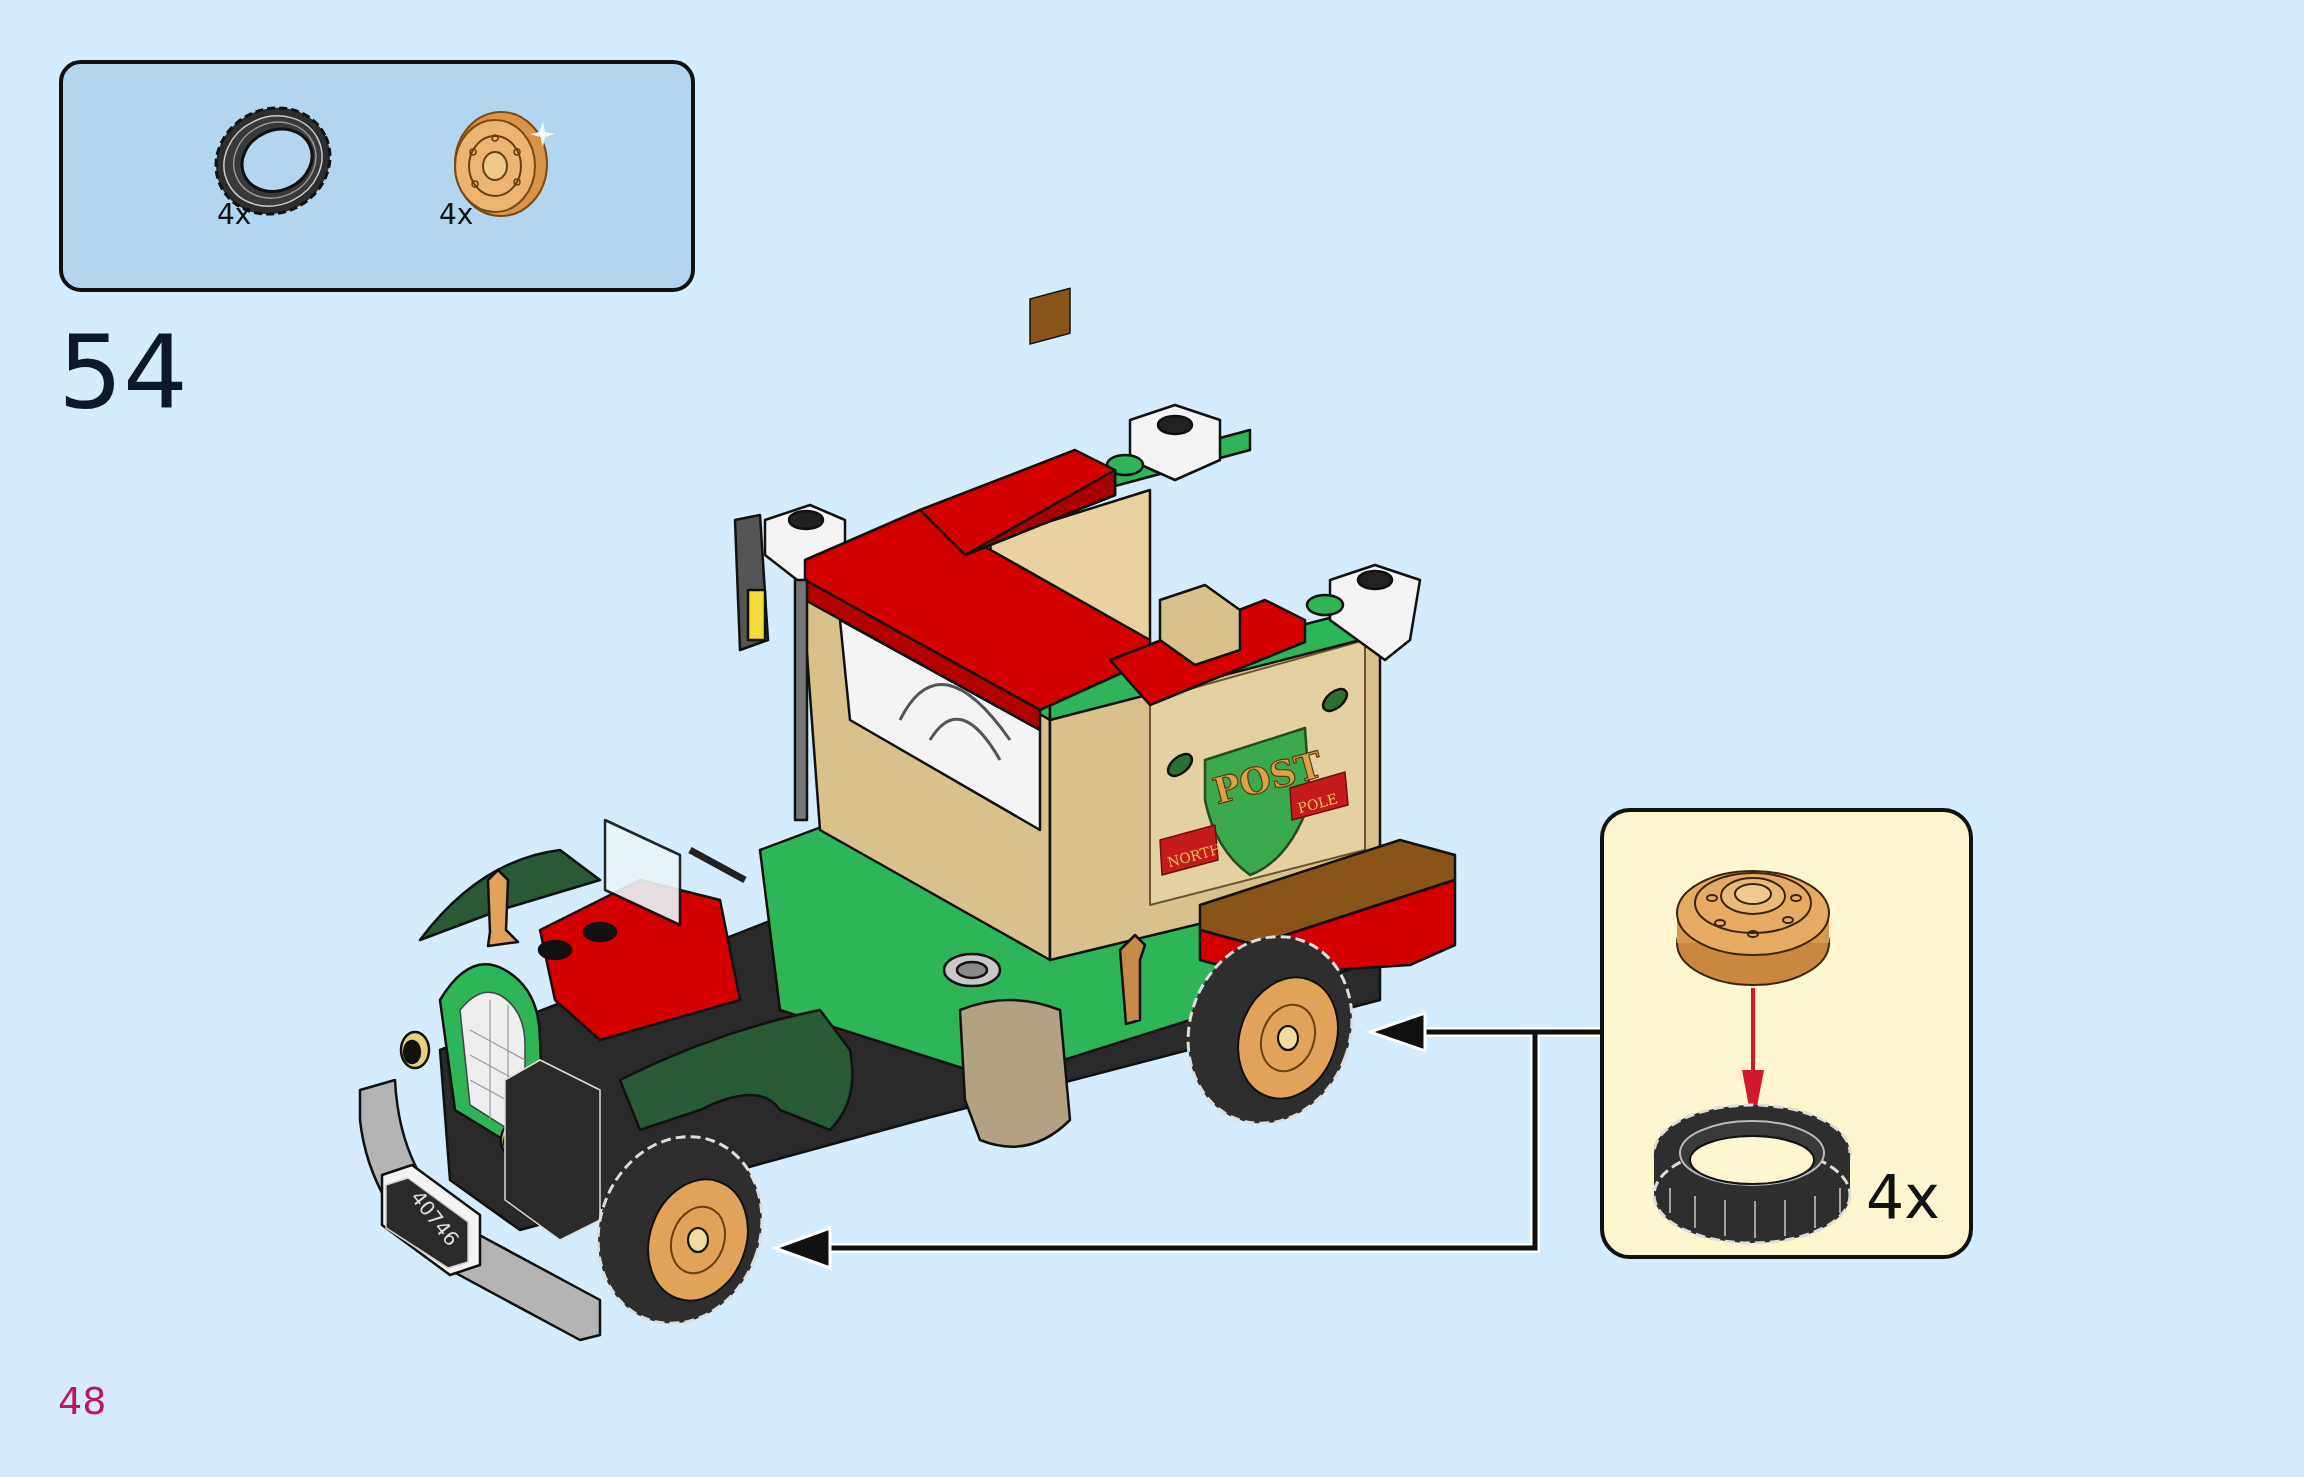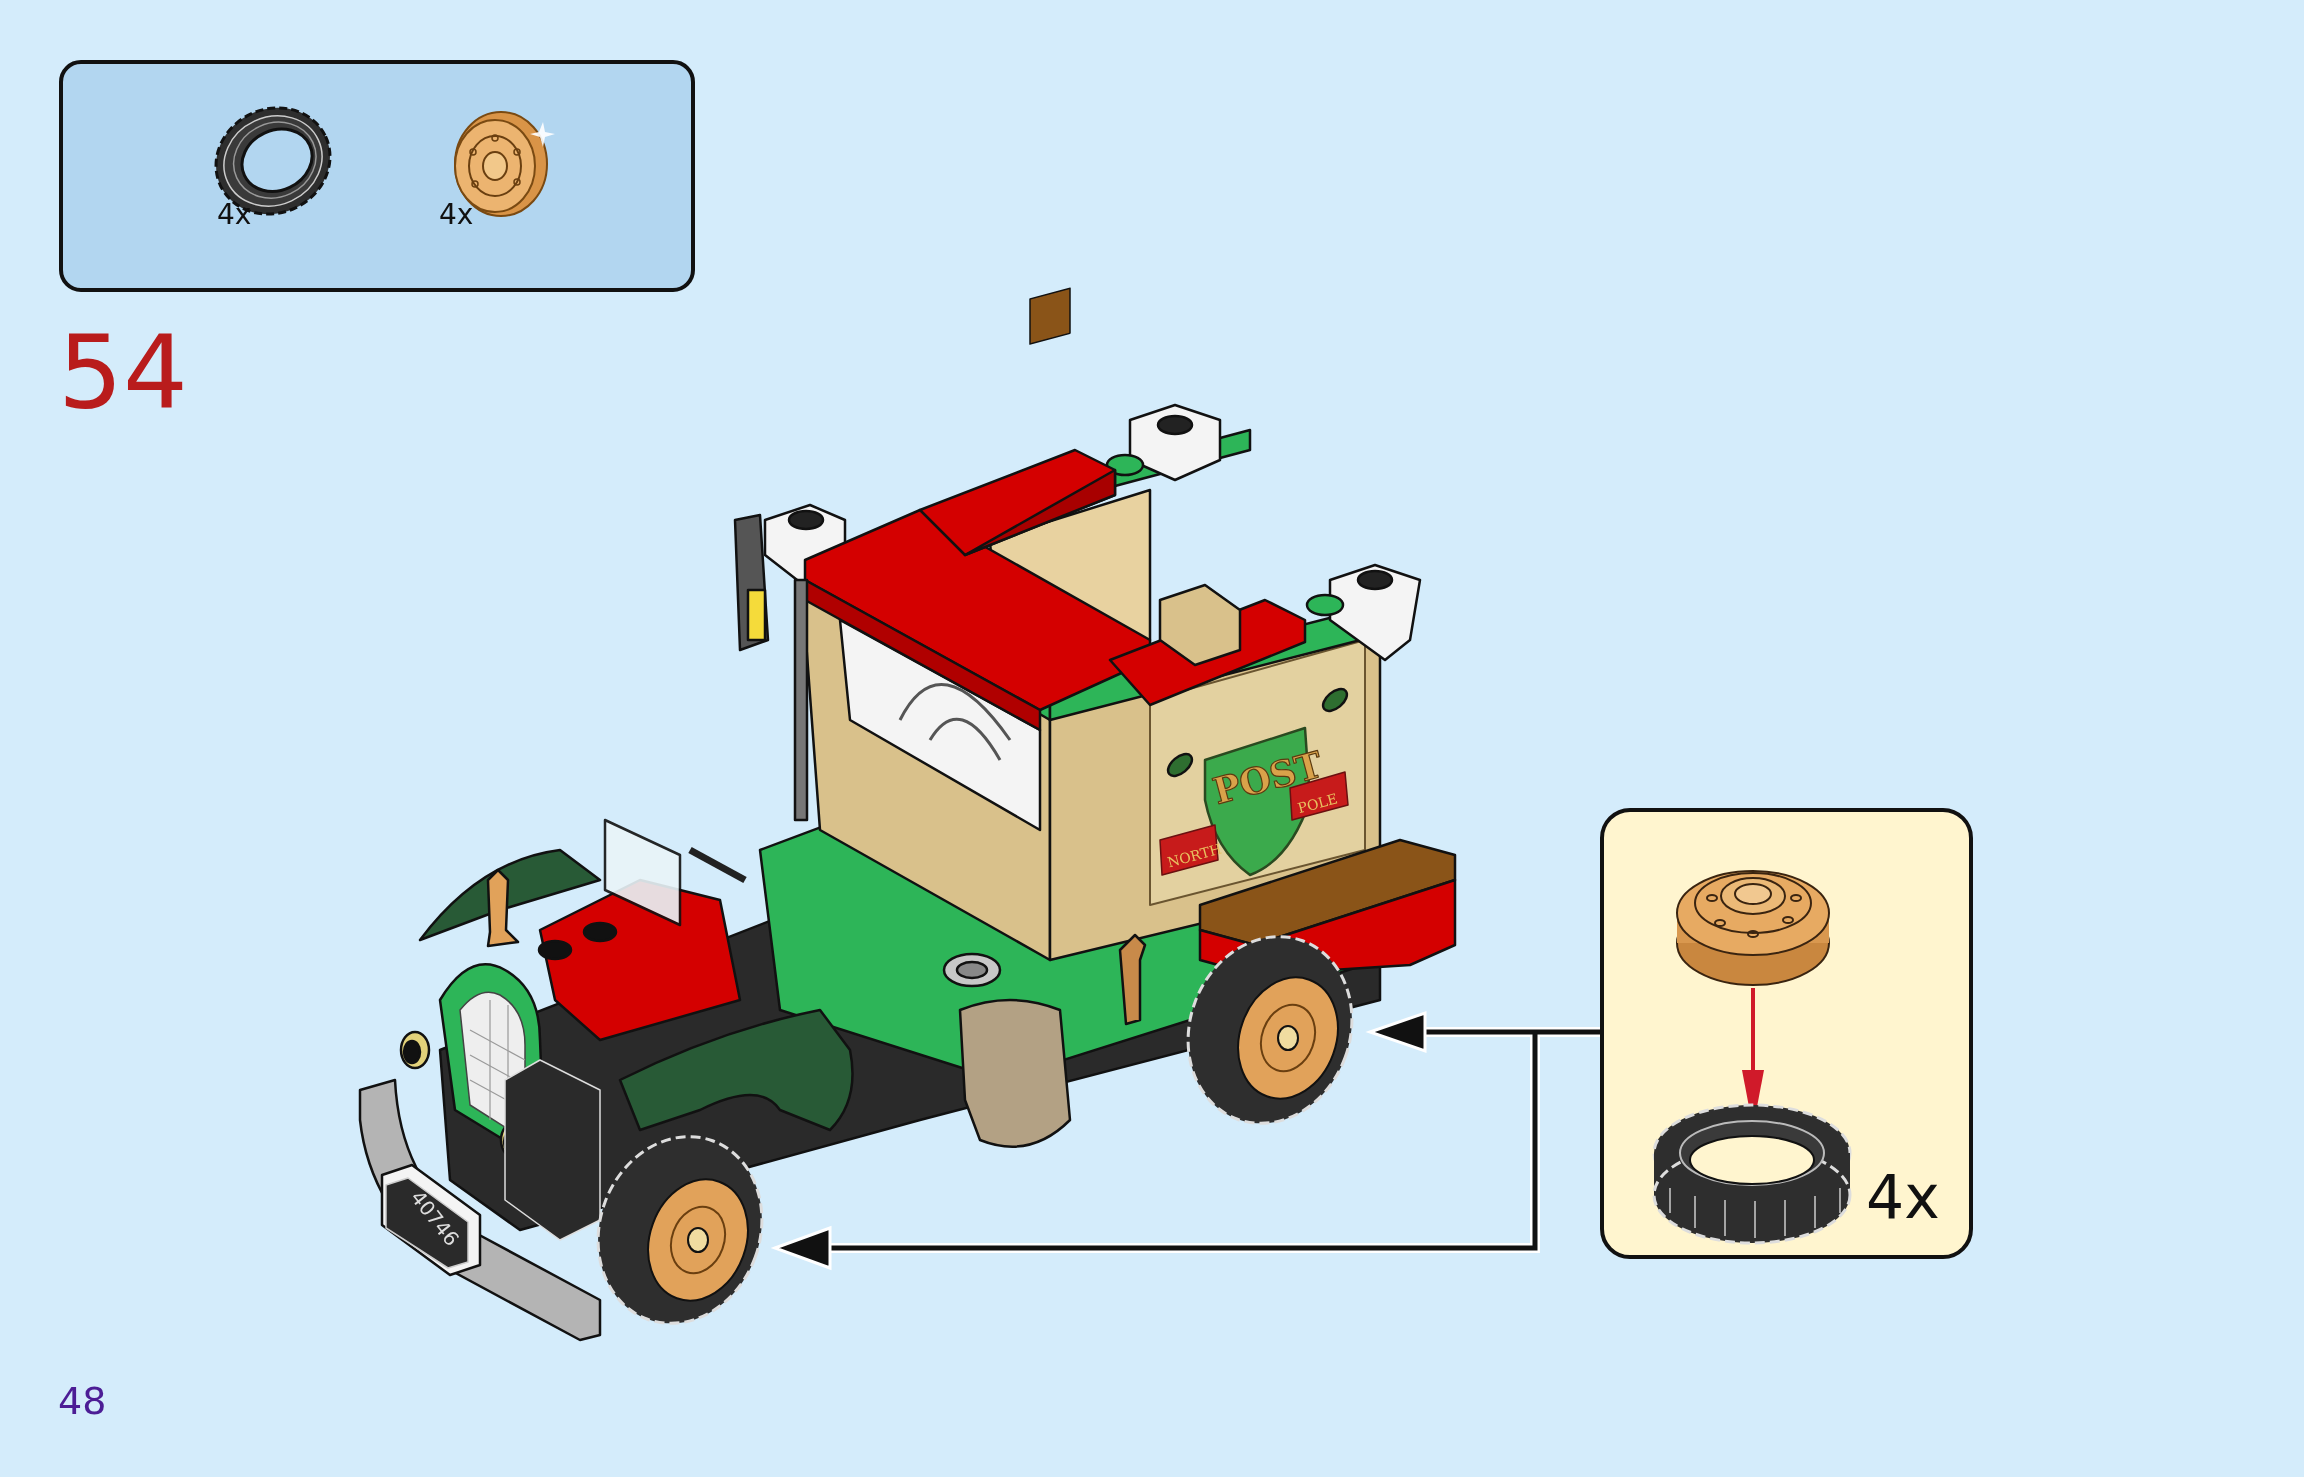--- a/index.html
+++ b/index.html
@@ -13,25 +13,25 @@
     position: absolute; left: 59px; top: 60px;
     width: 636px; height: 232px; box-sizing: border-box;
     background: #B2D6F0; border: 4px solid #111; border-radius: 22px;
   }
   .part { position: absolute; }
   .part .qty {
     position: absolute; font-size: 28px; color: #111; letter-spacing: 0px;
   }
   .step-number {
     position: absolute; left: 58px; top: 322px;
-    font-size: 102px; line-height: 1; color: #b91c1c; font-weight: normal; text-align: center;
+    font-size: 102px; line-height: 1; color: #0f172a; font-weight: normal; text-align: center;
   }
   .page-number {
     position: absolute; left: 58px; top: 1382px;
-    font-size: 38px; line-height: 1; color: #4c1d95;
+    font-size: 38px; line-height: 1; color: #be185d;
   }
   .sub-box {
     position: absolute; left: 1600px; top: 808px;
     width: 373px; height: 451px; box-sizing: border-box;
     background: #FFF5CF; border: 4px solid #111; border-radius: 30px;
   }
   .sub-qty {
     position: absolute; left: 262px; top: 355px;
     font-size: 60px; color: #111; line-height: 1;
   }

